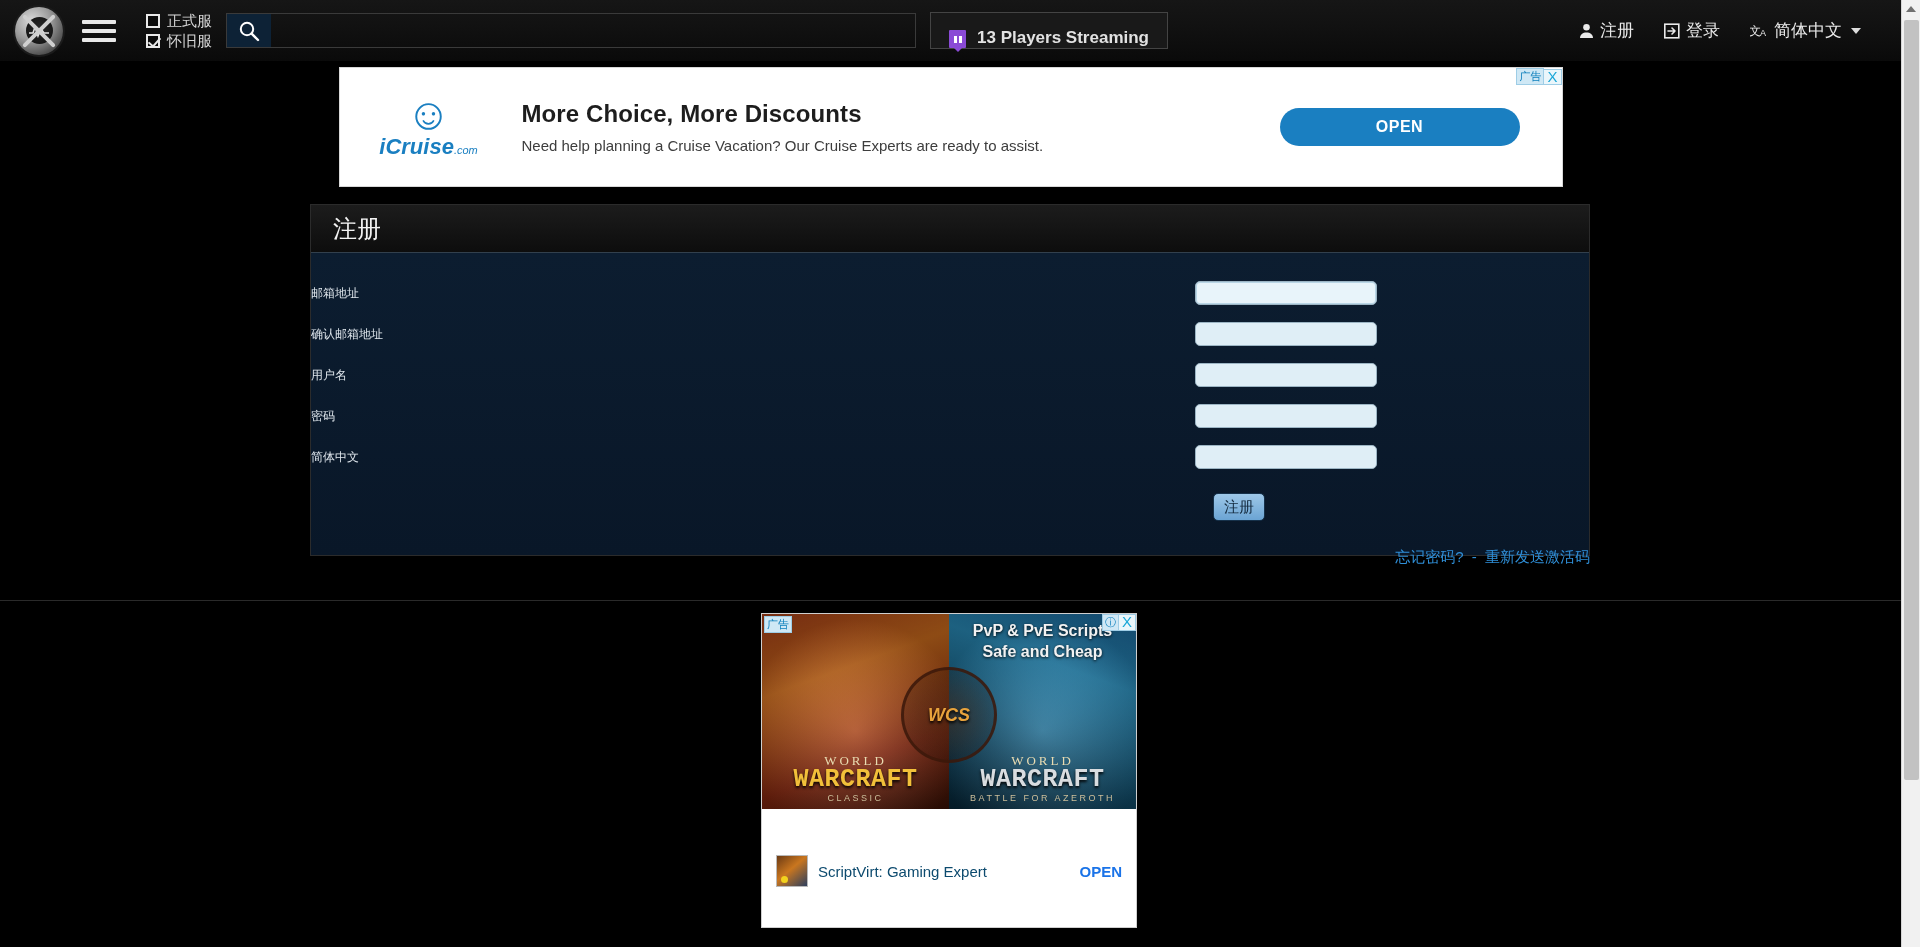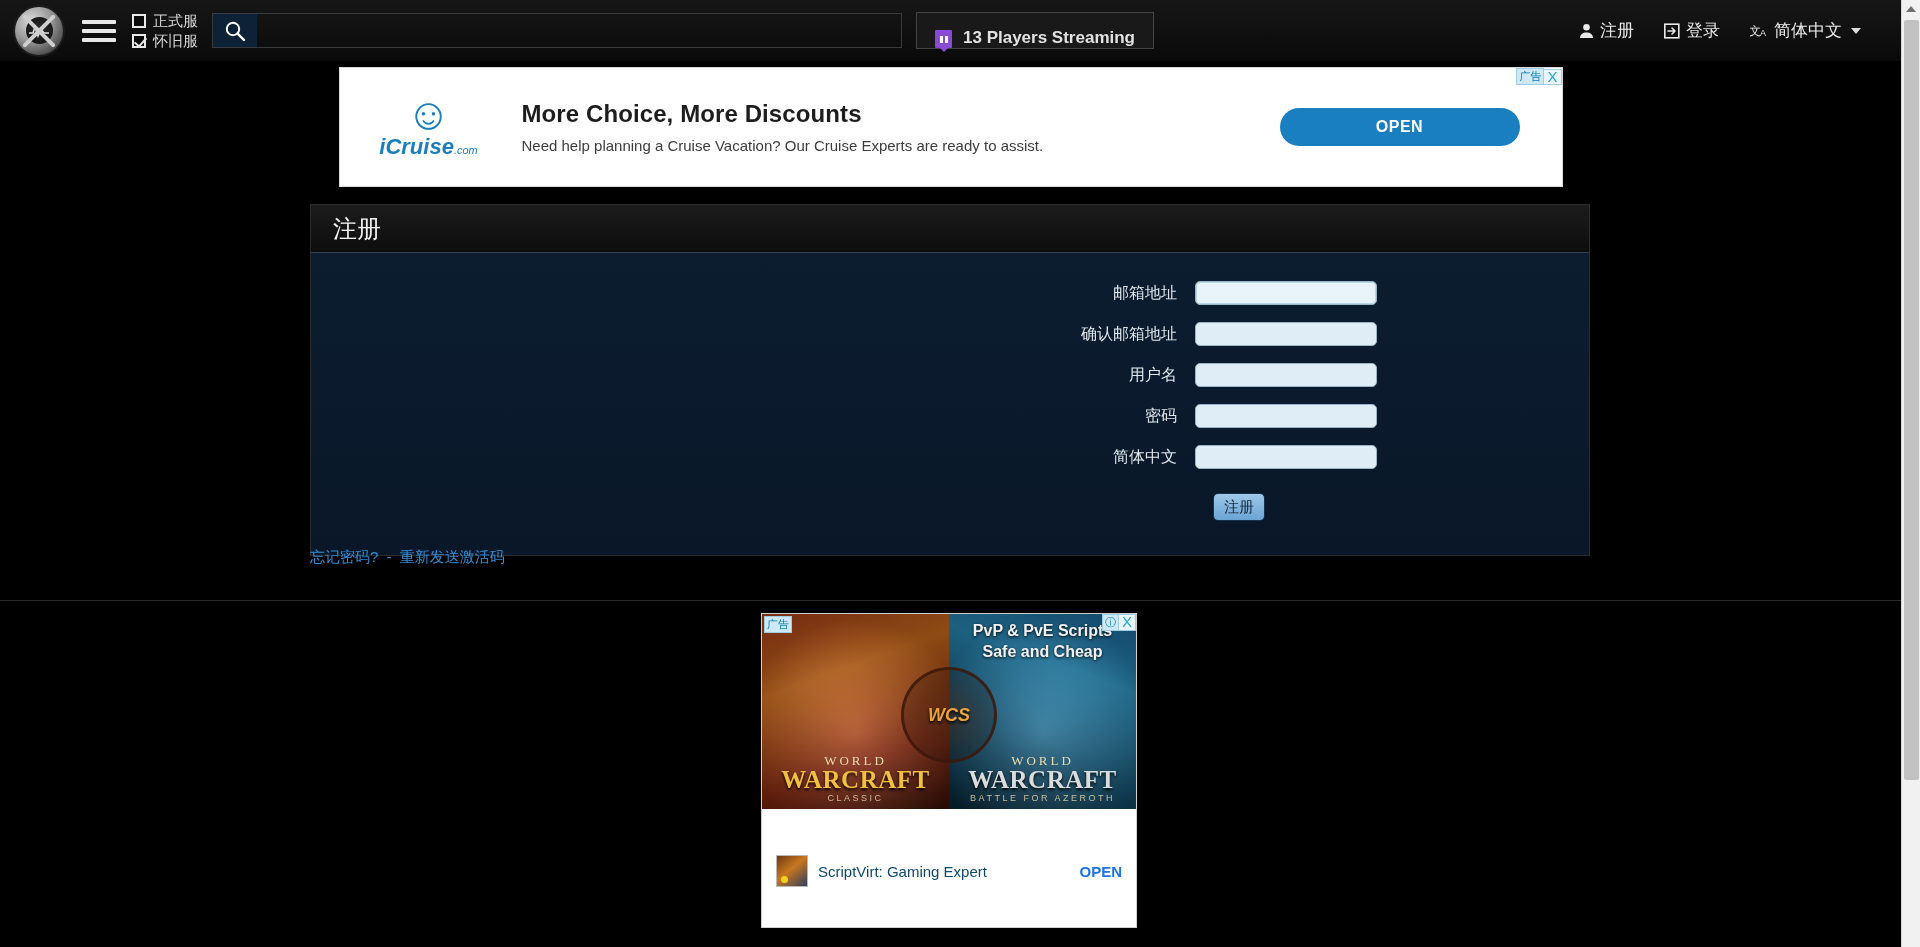--- a/index.html
+++ b/index.html
@@ -37,21 +37,21 @@
   .logo-spike.a { transform: rotate(45deg); }
   .logo-spike.b { transform: rotate(-45deg); }
 
   .hamburger {
     width: 34px; margin-left: 4px; margin-right: 16px;
     display: flex; flex-direction: column; gap: 5px; cursor: pointer;
   }
   .hamburger span { display:block; height: 4px; background: #e8e8e8; border-radius: 1px; }
 
   .realm-toggles { display: flex; flex-direction: column; gap: 5px; margin-right: 14px; }
-  .realm-row { display: flex; align-items: center; gap: 7px; cursor: pointer; }
+  .realm-row { display: flex; align-items: center; gap: 7px; cursor: pointer; margin-left: 14px; }
   .cbox {
     width: 14px; height: 14px; border: 2px solid #e9e9e9; background: #0b0b0b;
     position: relative; flex: 0 0 auto;
   }
   .cbox.checked::after {
     content: "";
     position: absolute; left: 3px; top: -1px;
     width: 5px; height: 10px;
     border: solid #e9e9e9; border-width: 0 2px 2px 0;
     transform: rotate(42deg);
@@ -134,42 +134,42 @@
     display: flex; align-items: center; padding-left: 22px;
     border-bottom: 1px solid #32404d;
   }
   .panel-title { color: #f2f2f2; font-size: 24px; }
   .panel-body {
     background: #0b1a2b; padding: 28px 0 34px 0;
     background-image: linear-gradient(180deg,#0c1d30 0%,#091728 100%);
   }
   .form-row { display: flex; align-items: center; margin-bottom: 17px; }
   .form-label {
-    width: 884px; text-align: right; padding-right: 18px;
-    color: #dfe6ec; font-size: 16px;
+    width: 884px; padding-right: 18px;
+    color: #dfe6ec; font-size: 12px;
   }
   .form-input {
     width: 182px; height: 24px; border-radius: 5px;
     background: #dfeef6; border: 1px solid #9cb5c4;
     font-size: 14px; padding: 0 6px; outline: none;
     font-family: "Liberation Sans", sans-serif; color: #12232f;
   }
   .form-input.focused { background: #e8f4fa; box-shadow: inset 0 0 0 1px #b9d6e6; }
   .submit-row { display: flex; margin-top: 24px; }
   .submit-spacer { width: 884px; }
   .submit-btn {
     margin-left: 18px; width: 52px; height: 28px; border-radius: 5px;
     background: linear-gradient(180deg,#9ec8e8 0%,#6ba4d4 100%);
     border: 1px solid #16314a; color: #13293d; font-size: 15px;
     cursor: pointer; font-family: "Liberation Sans", sans-serif;
   }
 
   .links-row {
     position: absolute; left: 310px; top: 548px; width: 1280px;
-    text-align: left; font-size: 15px;
+    text-align: right; font-size: 15px;
   }
   .links-row a { color: #2f8fd8; text-decoration: none; cursor: pointer; }
   .links-row .sep { color: #2f8fd8; margin: 0 4px; }
 
   .divider { position: absolute; left: 0; top: 600px; width: 1901px; height: 1px; background: #2a2a2a; }
 
   
   .bottom-ad {
     position: absolute; left: 761px; top: 613px; width: 376px; height: 315px;
     background: #fff; border: 1px solid #cfcfcf; overflow: hidden;
@@ -189,21 +189,21 @@
   }
   .ba-copy.l { left: 0; }
   .ba-copy.r { right: 0; }
   .wow-logo {
     position: absolute; bottom: 6px; width: 50%; text-align: center; z-index: 3;
     line-height: 1;
   }
   .wow-logo.l { left: 0; }
   .wow-logo.r { right: 0; }
   .wow-world { font-size: 13px; letter-spacing: 3px; color: #e9dcb2; font-family:"Liberation Serif", serif; }
-  .wow-name { font-size: 25px; font-weight: bold; font-family:Liberation Serif, serif; letter-spacing:.5px; }
+  .wow-name { font-size: 25px; font-weight: bold; font-family:Liberation Mono, monospace; letter-spacing:.5px; }
   .wow-name.gold { color: #f2c03a; text-shadow: 0 2px 3px rgba(0,0,0,.95); }
   .wow-name.silver { color: #d9dde0; text-shadow: 0 2px 3px rgba(0,0,0,.95); }
   .wow-sub { font-size: 9px; letter-spacing: 2.5px; color: #cdbf9b; margin-top: 2px; }
   .wcs-badge {
     position: absolute; left: 50%; top: 52%; transform: translate(-50%,-50%); z-index: 4;
     width: 96px; height: 96px; border-radius: 50%;
     border: 3px solid rgba(60,25,10,.85);
     display: flex; align-items: center; justify-content: center;
     background: radial-gradient(circle, rgba(70,35,15,.55) 0%, rgba(30,12,5,.25) 70%, transparent 100%);
   }

